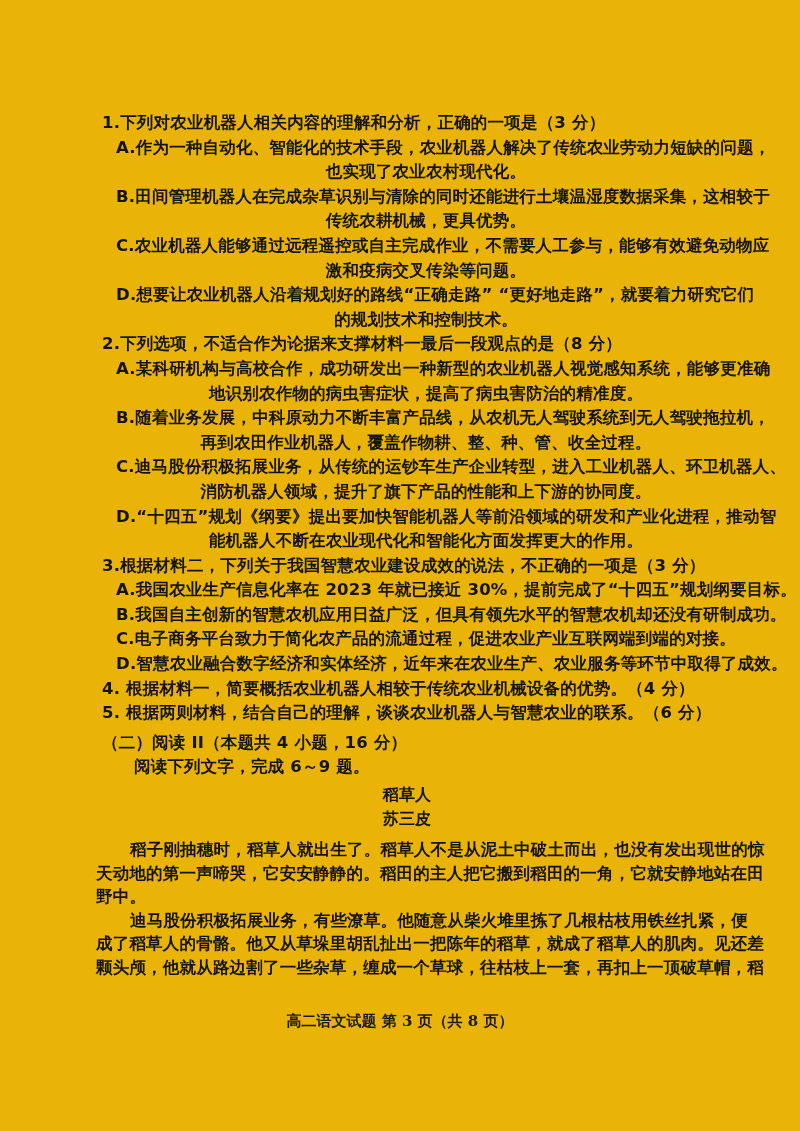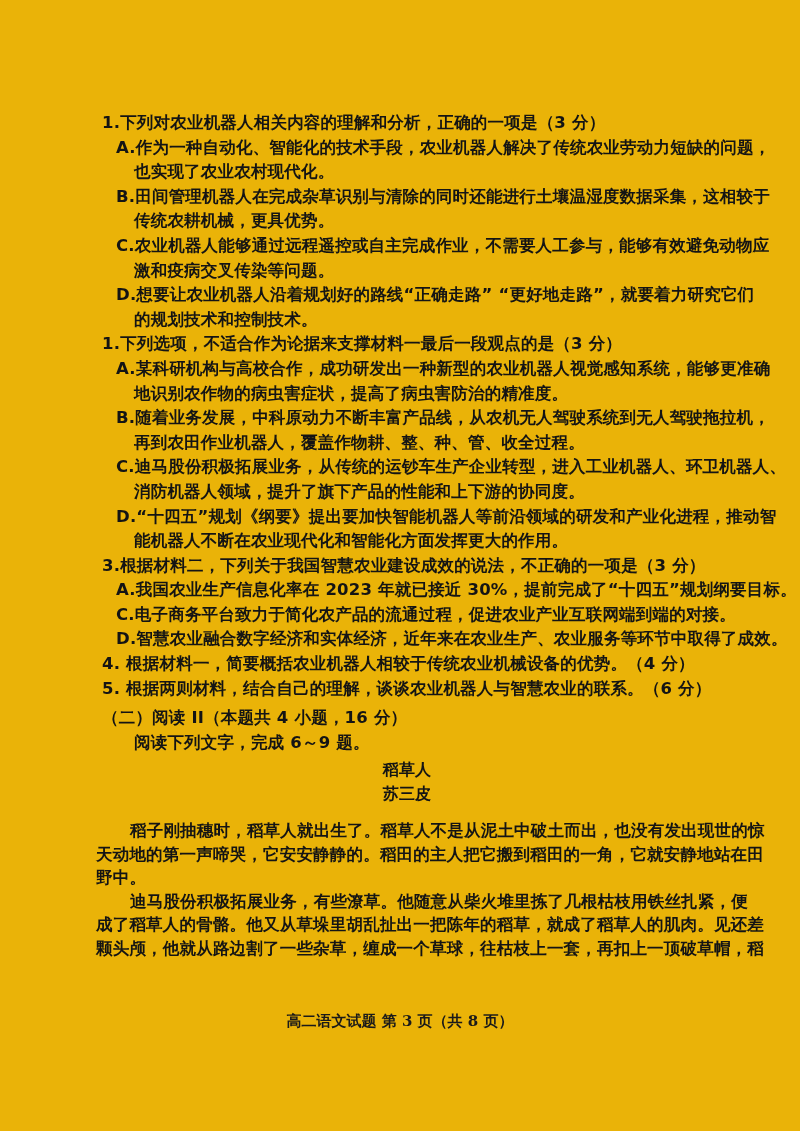--- a/index.html
+++ b/index.html
@@ -55,26 +55,26 @@
   .s-author {
     font-family: "DejaVu Serif", "Liberation Serif", serif;
     font-weight: 600;
     font-size: 16px;
     line-height: 24px;
     height: 24px;
     text-align: center;
   }
   .i-num     { padding-left: 6px; }
   .i-opt     { padding-left: 20px; }
-  .i-cont    { padding-left: 38px; }
+  .i-cont    { padding-left: 38px; text-align: center; }
   .i-section { padding-left: 6px; margin-top: 5px; }
   .i-intro   { padding-left: 38px; }
   .i-pfirst  { text-indent: 34px; }
   .i-p       { padding-left: 0; }
-  .m-passage-start { margin-top: 13px; }
+  .m-passage-start { margin-top: 7px; }
   .footer {
     position: absolute;
     top: 1012px;
     left: 0;
     width: 100%;
     text-align: center;
     font-family: "DejaVu Serif", "Liberation Serif", serif;
     font-weight: 700;
     font-size: 15px;
     color: #1a1a1a;
@@ -87,31 +87,32 @@
   <main class="content" id="content">
       <div class="line s-q i-num">1.下列对农业机器人相关内容的理解和分析，正确的一项是（3 分）</div>
       <div class="line s-q i-opt">A.作为一种自动化、智能化的技术手段，农业机器人解决了传统农业劳动力短缺的问题，</div>
       <div class="line s-q i-cont">也实现了农业农村现代化。</div>
       <div class="line s-q i-opt">B.田间管理机器人在完成杂草识别与清除的同时还能进行土壤温湿度数据采集，这相较于</div>
       <div class="line s-q i-cont">传统农耕机械，更具优势。</div>
       <div class="line s-q i-opt">C.农业机器人能够通过远程遥控或自主完成作业，不需要人工参与，能够有效避免动物应</div>
       <div class="line s-q i-cont">激和疫病交叉传染等问题。</div>
       <div class="line s-q i-opt">D.想要让农业机器人沿着规划好的路线“正确走路” “更好地走路”，就要着力研究它们</div>
       <div class="line s-q i-cont">的规划技术和控制技术。</div>
-      <div class="line s-q i-num">1.下列选项，不适合作为论据来支撑材料一最后一段观点的是（3 分）</div>
+      <div class="line s-q i-num">2.下列选项，不适合作为论据来支撑材料一最后一段观点的是（8 分）</div>
       <div class="line s-q i-opt">A.某科研机构与高校合作，成功研发出一种新型的农业机器人视觉感知系统，能够更准确</div>
       <div class="line s-q i-cont">地识别农作物的病虫害症状，提高了病虫害防治的精准度。</div>
       <div class="line s-q i-opt">B.随着业务发展，中科原动力不断丰富产品线，从农机无人驾驶系统到无人驾驶拖拉机，</div>
       <div class="line s-q i-cont">再到农田作业机器人，覆盖作物耕、整、种、管、收全过程。</div>
       <div class="line s-q i-opt">C.迪马股份积极拓展业务，从传统的运钞车生产企业转型，进入工业机器人、环卫机器人、</div>
       <div class="line s-q i-cont">消防机器人领域，提升了旗下产品的性能和上下游的协同度。</div>
       <div class="line s-q i-opt">D.“十四五”规划《纲要》提出要加快智能机器人等前沿领域的研发和产业化进程，推动智</div>
       <div class="line s-q i-cont">能机器人不断在农业现代化和智能化方面发挥更大的作用。</div>
       <div class="line s-q i-num">3.根据材料二，下列关于我国智慧农业建设成效的说法，不正确的一项是（3 分）</div>
       <div class="line s-q i-opt">A.我国农业生产信息化率在 2023 年就已接近 30%，提前完成了“十四五”规划纲要目标。</div>
+      <div class="line s-q i-opt">B.我国自主创新的智慧农机应用日益广泛，但具有领先水平的智慧农机却还没有研制成功。</div>
       <div class="line s-q i-opt">C.电子商务平台致力于简化农产品的流通过程，促进农业产业互联网端到端的对接。</div>
       <div class="line s-q i-opt">D.智慧农业融合数字经济和实体经济，近年来在农业生产、农业服务等环节中取得了成效。</div>
       <div class="line s-q i-num">4. 根据材料一，简要概括农业机器人相较于传统农业机械设备的优势。（4 分）</div>
       <div class="line s-q i-num">5. 根据两则材料，结合自己的理解，谈谈农业机器人与智慧农业的联系。（6 分）</div>
       <div class="line s-q i-section">（二）阅读 II（本题共 4 小题，16 分）</div>
       <div class="line s-q i-intro">阅读下列文字，完成 6～9 题。</div>
       <div class="line s-title">稻草人</div>
       <div class="line s-author">苏三皮</div>
       <div class="line s-kai i-pfirst m-passage-start">稻子刚抽穗时，稻草人就出生了。稻草人不是从泥土中破土而出，也没有发出现世的惊</div>
       <div class="line s-kai i-p">天动地的第一声啼哭，它安安静静的。稻田的主人把它搬到稻田的一角，它就安静地站在田</div>

